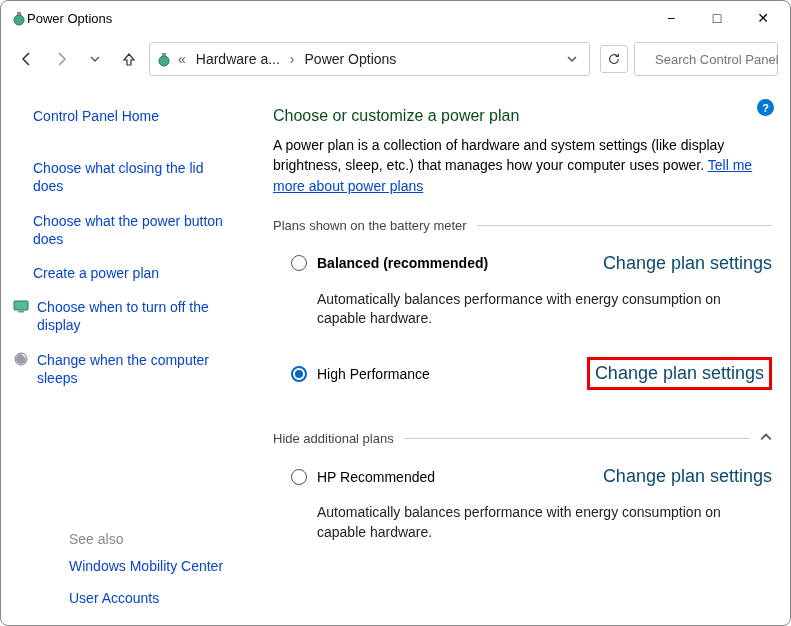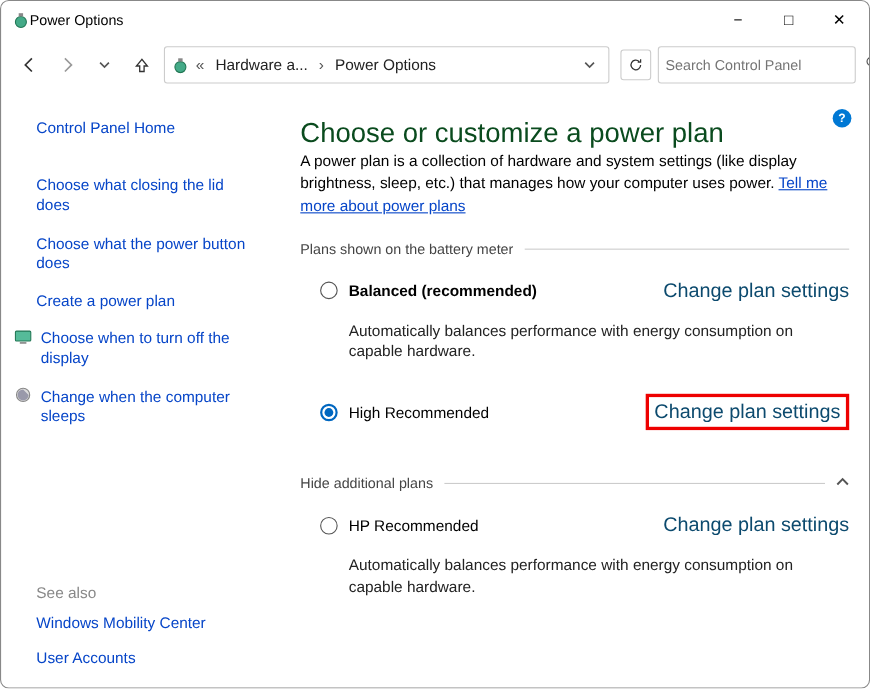--- a/index.html
+++ b/index.html
@@ -8,32 +8,32 @@
     .titlebar { display: flex; align-items: center; height: 34px; padding: 0 4px 0 10px; }
     .titlebar-title { flex: 1; font-size: 13px; display: flex; align-items: center; gap: 6px; }
     .titlebar-btn { width: 46px; height: 30px; display: flex; align-items: center; justify-content: center; cursor: pointer; }
     .nav { display: flex; align-items: center; height: 48px; padding: 4px 12px; gap: 6px; }
     .nav-btn { width: 28px; height: 28px; display: flex; align-items: center; justify-content: center; color: #555; cursor: pointer; }
     .addr { flex: 1; display: flex; align-items: center; border: 1px solid #ccc; height: 34px; border-radius: 3px; padding: 0 6px; gap: 4px; }
     .addr-seg { padding: 2px 4px; color: #222; }
     .addr-chev { color: #555; padding: 0 2px; }
     .addr-drop { margin-left: auto; color: #555; padding: 0 6px; }
     .refresh { width: 28px; height: 28px; display: flex; align-items: center; justify-content: center; cursor: pointer; color: #333; border: 1px solid #ccc; border-radius: 3px; margin-left: 4px; }
-    .search { width: 180px; border: 1px solid #ccc; height: 34px; border-radius: 3px; display: flex; align-items: center; padding: 0 6px; color: #777; gap: 6px; }
+    .search { width: 144px; border: 1px solid #ccc; height: 34px; border-radius: 3px; display: flex; align-items: center; padding: 0 20px; color: #777; gap: 6px; }
     .search input { border: none; outline: none; flex: 1; font-size: 13px; color: #333; background: transparent; }
     .body { display: flex; height: calc(100% - 82px); }
     .side { width: 248px; padding: 24px 22px 18px 32px; display: flex; flex-direction: column; gap: 16px; position: relative; }
     .side .home { color: #0645c8; font-size: 14px; }
     .side .link { color: #0645c8; cursor: pointer; font-size: 14px; line-height:1.3; }
     .side .row { display:flex; gap:8px; align-items:flex-start; }
     .side .icon { width:16px; height:16px; margin-left:-20px; flex-shrink:0; }
-    .seealso-block{ margin-top:auto; }
+    .seealso-block{ margin-top:auto;margin-left:36px; }
     .seealso { color: #888; margin-bottom: 10px; }
     .main { flex: 1; padding: 24px 18px 0 24px; font-size:14px; }
-    .heading { color: #0a4b1e; font-size: 25px; }
+    .heading { color: #0a4b1e; font-size: 16px; margin-bottom: 10px; }
     .desc { line-height: 1.45; margin-bottom: 22px; }
     .desc a { color: #0645c8; text-decoration: underline; cursor:pointer; }
     .section-label { color: #444; font-size: 13px; }
     .divider { display:flex; align-items:center; gap:10px; margin-bottom:14px;}
     .divider .line { flex:1; height:1px; background:#ccc;}
     .plan { padding: 6px 0 12px 18px; display:flex; flex-direction:column; gap:16px;}
     .plan-head { display:flex; align-items:center;}
     .plan-name { font-size: 14px; margin-left: 10px;}
     .plan-name.bold { font-weight:600;}
     .change { margin-left:auto; color:#0c4a6e; cursor:pointer; font-size:18px;}
@@ -167,21 +167,21 @@
           <span class="radio"></span>
           <span class="plan-name bold">Balanced (recommended)</span>
           <span class="change">Change plan settings</span>
         </div>
         <div class="plan-desc">Automatically balances performance with energy consumption on capable hardware.</div>
       </div>
 
       <div class="plan" style="padding-top:16px;">
         <div class="plan-head">
           <span class="radio sel"></span>
-          <span class="plan-name">High Recommended</span>
+          <span class="plan-name">High Performance</span>
           <span class="highlight">
             <span class="change">Change plan settings</span>
           </span>
         </div>
       </div>
 
       <div class="expand">
         <span class="section-label">Hide additional plans</span>
         <div class="line"></div>
         <span class="chev-up">

